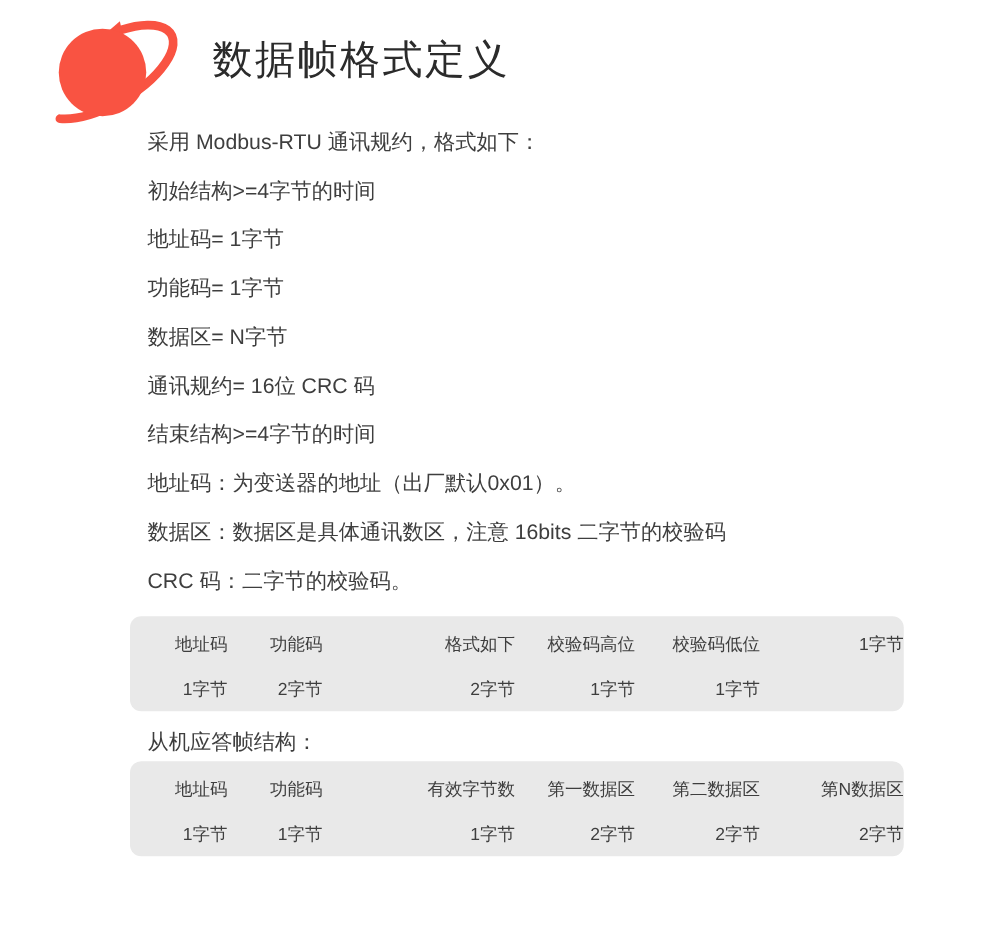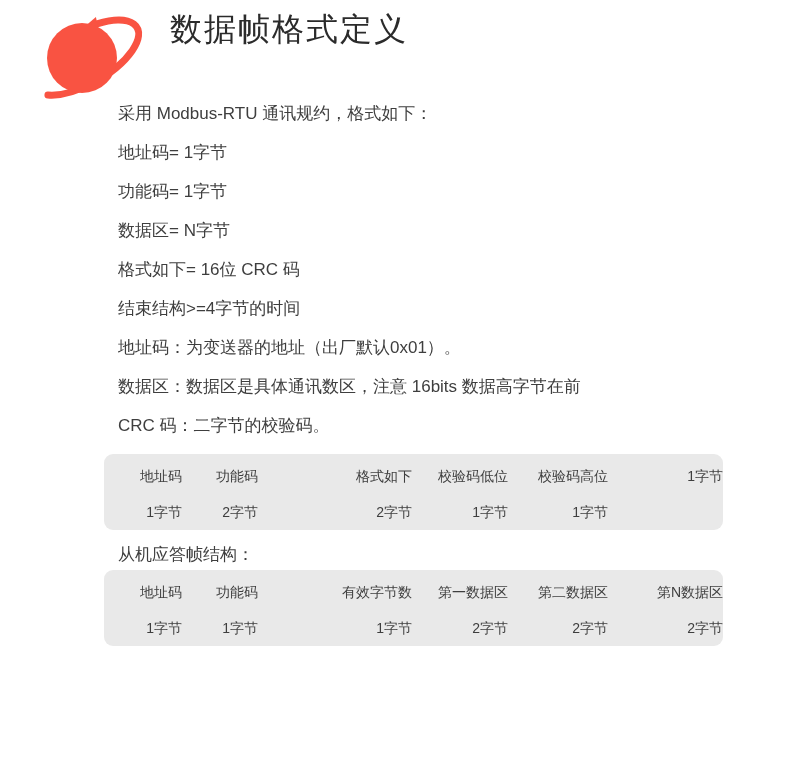--- a/index.html
+++ b/index.html
@@ -18,21 +18,21 @@
     color:var(--text);
     position:relative;
     overflow:hidden;
   }
   .logo{
     position:absolute;left:17px;top:3px;
     width:130px;height:110px;
     color:var(--accent);
   }
   .page-title{
-    position:absolute;left:170px;top:8px;
+    position:absolute;left:170px;top:26px;
     margin:0;
     font-size:32px;
     font-weight:500;
     letter-spacing:2px;
     color:var(--title-text);
   }
   .content{
     position:absolute;left:0;top:103px;width:652px;
   }
   .content p{
@@ -76,35 +76,36 @@
       <polygon points="16,-25.5 32.5,-28.5 28,-14.5" fill="currentColor"></polygon>
     </g>
     <circle cx="65" cy="55" r="35" fill="currentColor"></circle>
   </svg>
 </div>
 
 <h1 class="page-title">数据帧格式定义</h1>
 
 <div class="content">
   <p>采用 Modbus-RTU 通讯规约，格式如下：</p>
+  <p>初始结构&gt;=4字节的时间</p>
   <p>地址码= 1字节</p>
   <p>功能码= 1字节</p>
   <p>数据区= N字节</p>
-  <p>格式如下= 16位 CRC 码</p>
+  <p>通讯规约= 16位 CRC 码</p>
   <p>结束结构&gt;=4字节的时间</p>
   <p>地址码：为变送器的地址（出厂默认0x01）。</p>
-  <p>数据区：数据区是具体通讯数区，注意 16bits 数据高字节在前</p>
+  <p>数据区：数据区是具体通讯数区，注意 16bits 二字节的校验码</p>
   <p>CRC 码：二字节的校验码。</p>
 
   <div class="frame-table">
     <span>地址码</span>
     <span>功能码</span>
     <span>格式如下</span>
+    <span>校验码高位</span>
     <span>校验码低位</span>
-    <span>校验码高位</span>
     <span>1字节</span>
     <span>1字节</span>
     <span>2字节</span>
     <span>2字节</span>
     <span>1字节</span>
     <span>1字节</span>
   </div>
 
   <div class="frame-label slave">从机应答帧结构：</div>
   <div class="frame-table">

